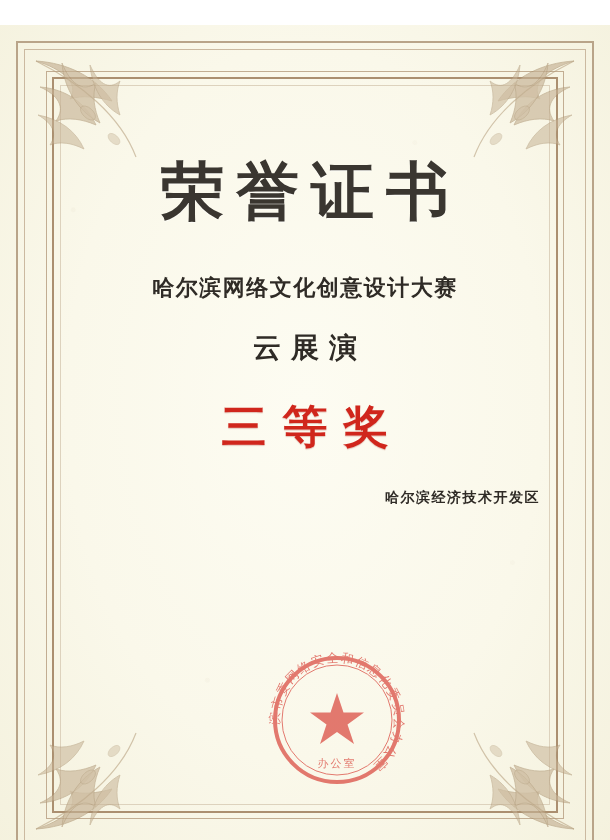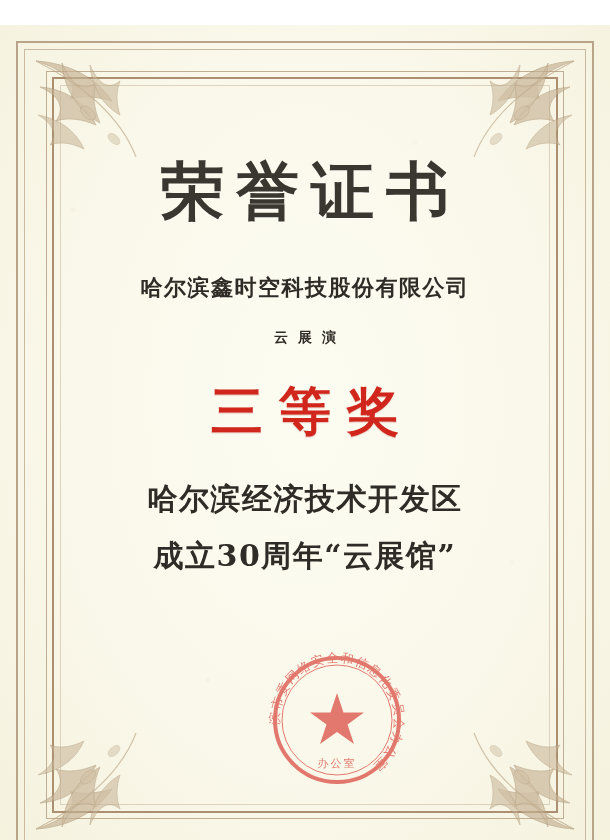--- a/index.html
+++ b/index.html
@@ -115,46 +115,47 @@
     font-family: "DejaVu Serif", serif;
     font-size: 22px;
     font-weight: bold;
     letter-spacing: 1.5px;
     color: #2f2b26;
     margin-top: 46px;
   }
 
   .category {
     font-family: Liberation Mono, monospace;
-    font-size: 14px;
+    font-size: 28px;
     font-weight: bold;
     letter-spacing: 10px;
     text-indent: 10px;
     color: #2f2b26;
     margin-top: 26px;
   }
 
   .award {
     font-family: Liberation Serif, serif;
-    font-size: 52px;
+    font-size: 45px;
     font-weight: bold;
     letter-spacing: 16px;
     text-indent: 16px;
     color: #d0261c;
     margin-top: 30px;
     text-shadow: 0 1px 1px rgba(150,20,10,0.25);
   }
 
   .project-line {
     font-family: "DejaVu Serif", serif;
-    font-size: 30px;
+    font-size: 14px;
     font-weight: bold;
     letter-spacing: 1.5px;
     color: #2f2b26;
     margin-top: 32px;
+    text-align: right;
   }
   .project-line.second {
     margin-top: 16px;
   }
 
   .recipient {
     font-family: "DejaVu Serif", serif;
     font-size: 23px;
     font-weight: bold;
     letter-spacing: 1px;
@@ -261,25 +262,24 @@
         <path d="M62 12 C64 34 74 52 92 62 C88 50 88 38 92 28 C80 38 70 30 62 12 Z" opacity="0.7"></path>
         <ellipse cx="60" cy="60" rx="9" ry="5" transform="rotate(42 60 60)" opacity="0.6"></ellipse>
         <ellipse cx="86" cy="86" rx="7" ry="4" transform="rotate(42 86 86)" opacity="0.5"></ellipse>
         <path d="M8 8 C52 30 92 62 108 104" fill="none" stroke="#b09876" stroke-width="1.2" opacity="0.7"></path>
       </g>
     </svg>
   </div>
 
   <div class="content">
     <div class="title-cn">荣誉证书</div>
-    <div class="subtitle">哈尔滨鑫时空科技股份有限公司</div>
+    <div class="subtitle">哈尔滨网络文化创意设计大赛</div>
     <div class="category">云展演</div>
     <div class="award">三等奖</div>
     <div class="project-line">哈尔滨经济技术开发区</div>
-    <div class="project-line second">成立30周年“云展馆”</div>
 
   </div>
 
   <div class="seal">
     <svg viewBox="0 0 150 150" width="150" height="150" xmlns="http://www.w3.org/2000/svg">
       <defs>
         <path id="sealArc" d="M 75,75 m -58,0 a 58,58 0 1,1 116,0 a 58,58 0 1,1 -116,0"></path>
       </defs>
       <circle cx="75" cy="75" r="62" fill="none" stroke="#d42b22" stroke-width="4"></circle>
       <circle cx="75" cy="75" r="55" fill="none" stroke="#d42b22" stroke-width="1"></circle>

